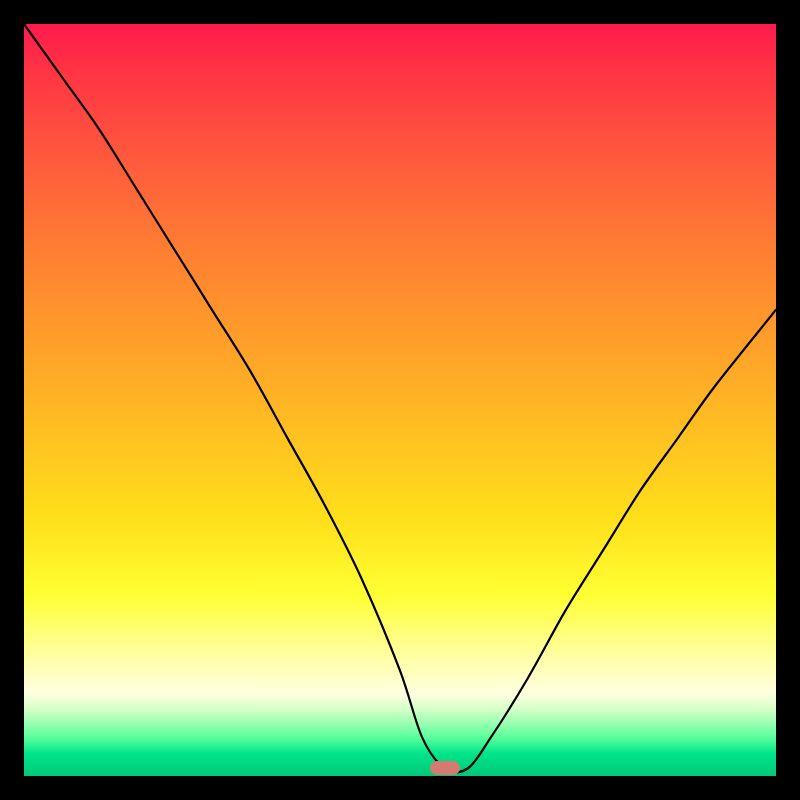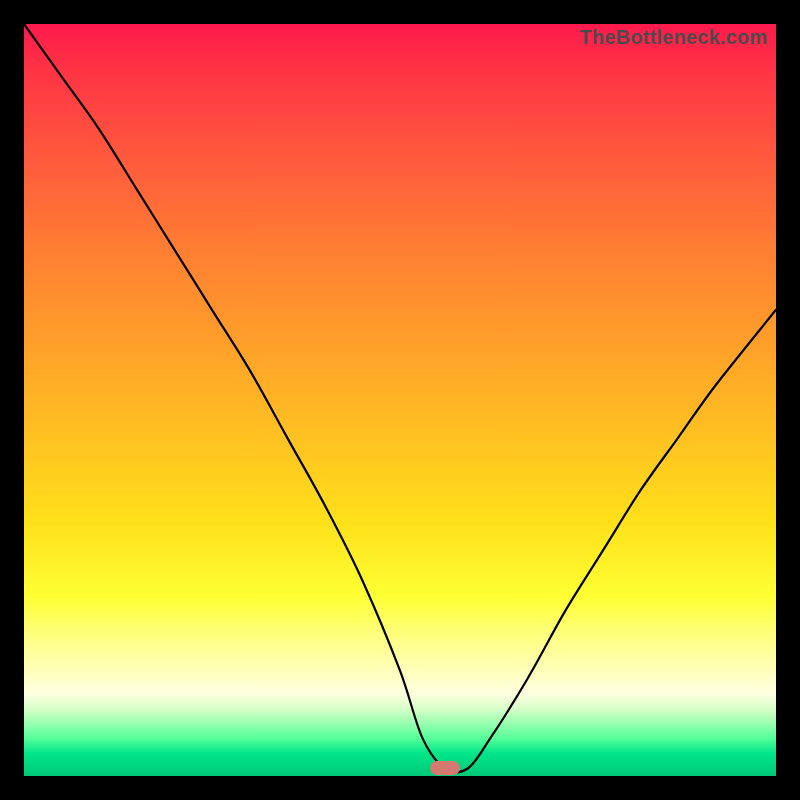--- a/index.html
+++ b/index.html
@@ -68,21 +68,20 @@
     background: #d47a70;
     border-radius: 7px;
     transform: translate(-50%, -50%);
   }
 </style>
 </head>
 <body>
 
 <div class="frame">
   <div class="plot-area">
-    <div class="watermark">TheBottleneck.com</div>
 
     <svg class="curve" viewBox="0 0 752 752" preserveAspectRatio="none">
       <path id="curve-path" fill="none" stroke="#000000" stroke-width="2.2" stroke-linecap="round" stroke-linejoin="round" d="M 0.0 0.0 C 6.3 8.8, 25.1 35.1, 37.6 52.6 C 50.1 70.2, 62.7 86.5, 75.2 105.3 C 87.7 124.1, 100.3 145.4, 112.8 165.4 C 125.3 185.5, 137.9 205.5, 150.4 225.6 C 162.9 245.7, 175.5 265.7, 188.0 285.8 C 200.5 305.8, 213.1 324.6, 225.6 345.9 C 238.1 367.2, 250.7 391.0, 263.2 413.6 C 275.7 436.2, 288.3 457.5, 300.8 481.3 C 313.3 505.1, 325.9 528.9, 338.4 556.5 C 350.9 584.1, 366.0 620.4, 376.0 646.7 C 386.0 673.0, 391.0 698.1, 398.6 714.4 C 406.1 730.7, 413.6 739.5, 421.1 744.5 C 428.6 749.5, 436.2 749.5, 443.7 744.5 C 451.2 739.5, 456.2 729.4, 466.2 714.4 C 476.3 699.4, 491.3 675.5, 503.8 654.2 C 516.4 632.9, 528.9 607.9, 541.4 586.6 C 554.0 565.3, 566.5 546.5, 579.0 526.4 C 591.6 506.3, 604.1 485.0, 616.6 466.2 C 629.2 447.4, 641.7 431.1, 654.2 413.6 C 666.8 396.1, 675.5 382.3, 691.8 361.0 C 708.1 339.7, 742.0 298.3, 752.0 285.8"></path>
     </svg>
 
     <div id="min-marker" class="minimum-marker" style="left: 421.12px; top: 744.48px; background: rgb(212, 122, 112);"></div>
   </div>
 </div>
 
 </body></html>

